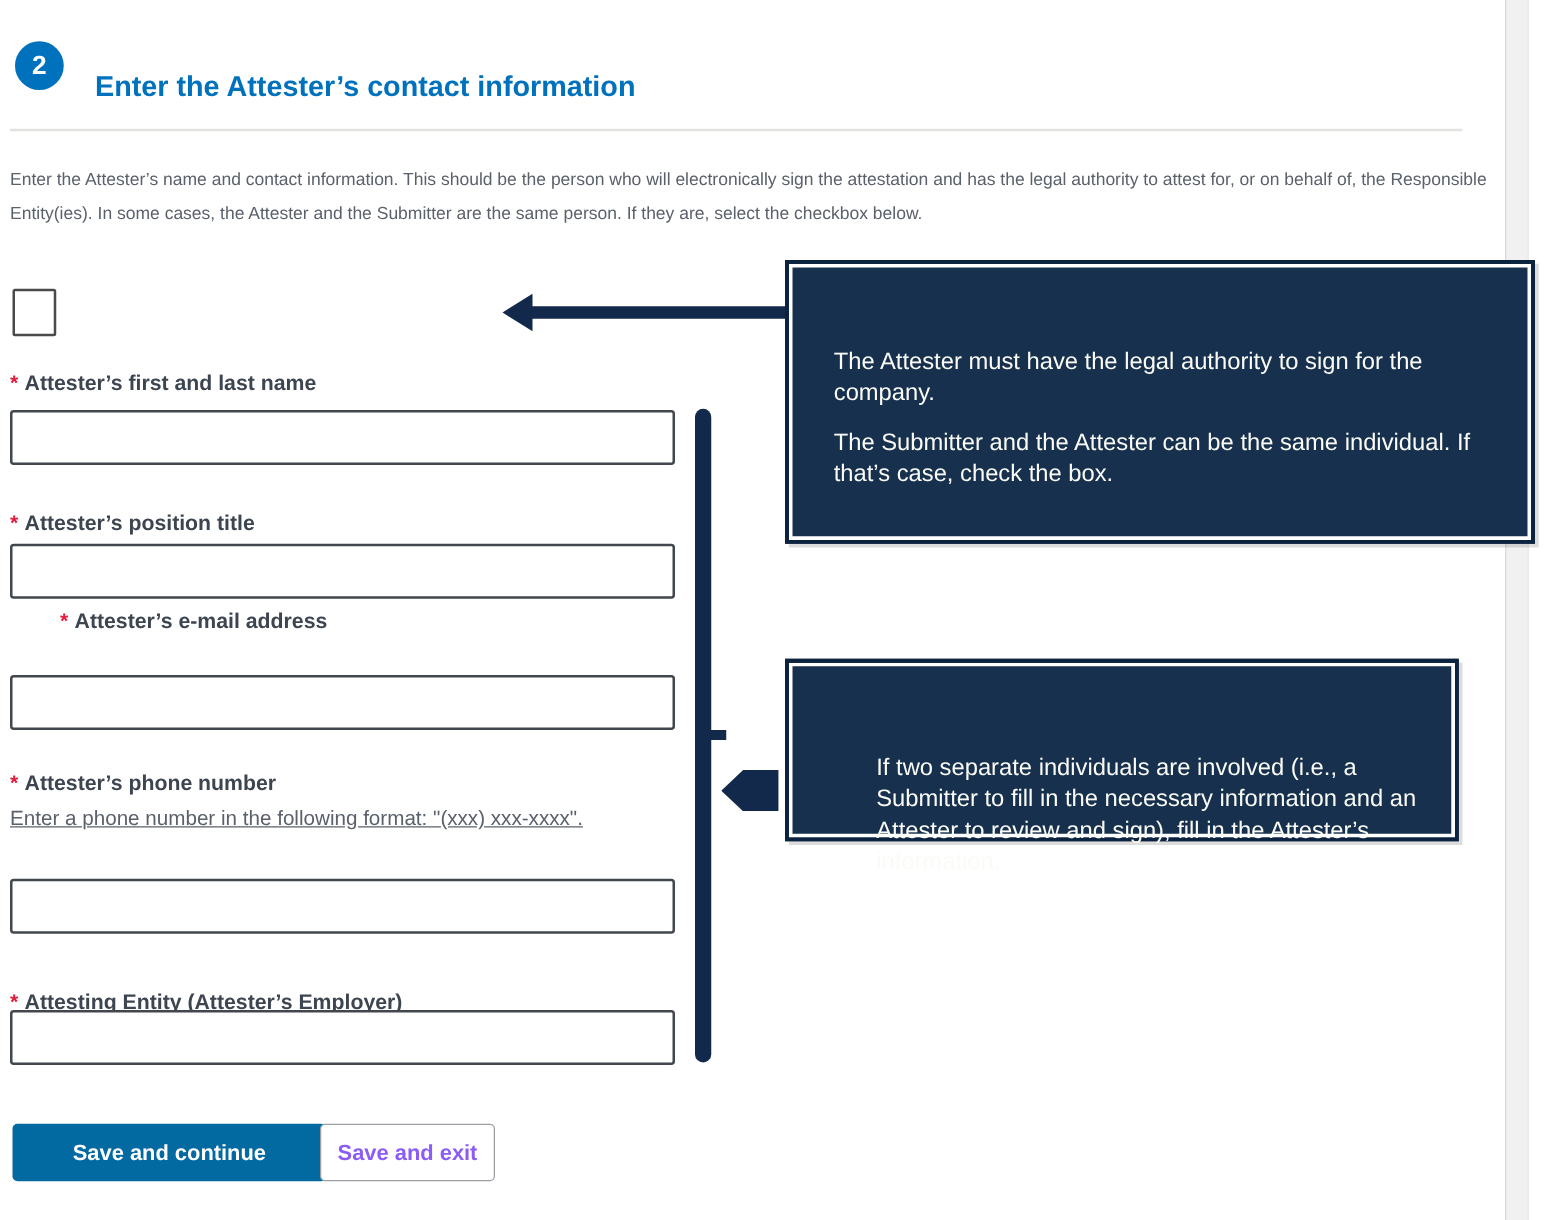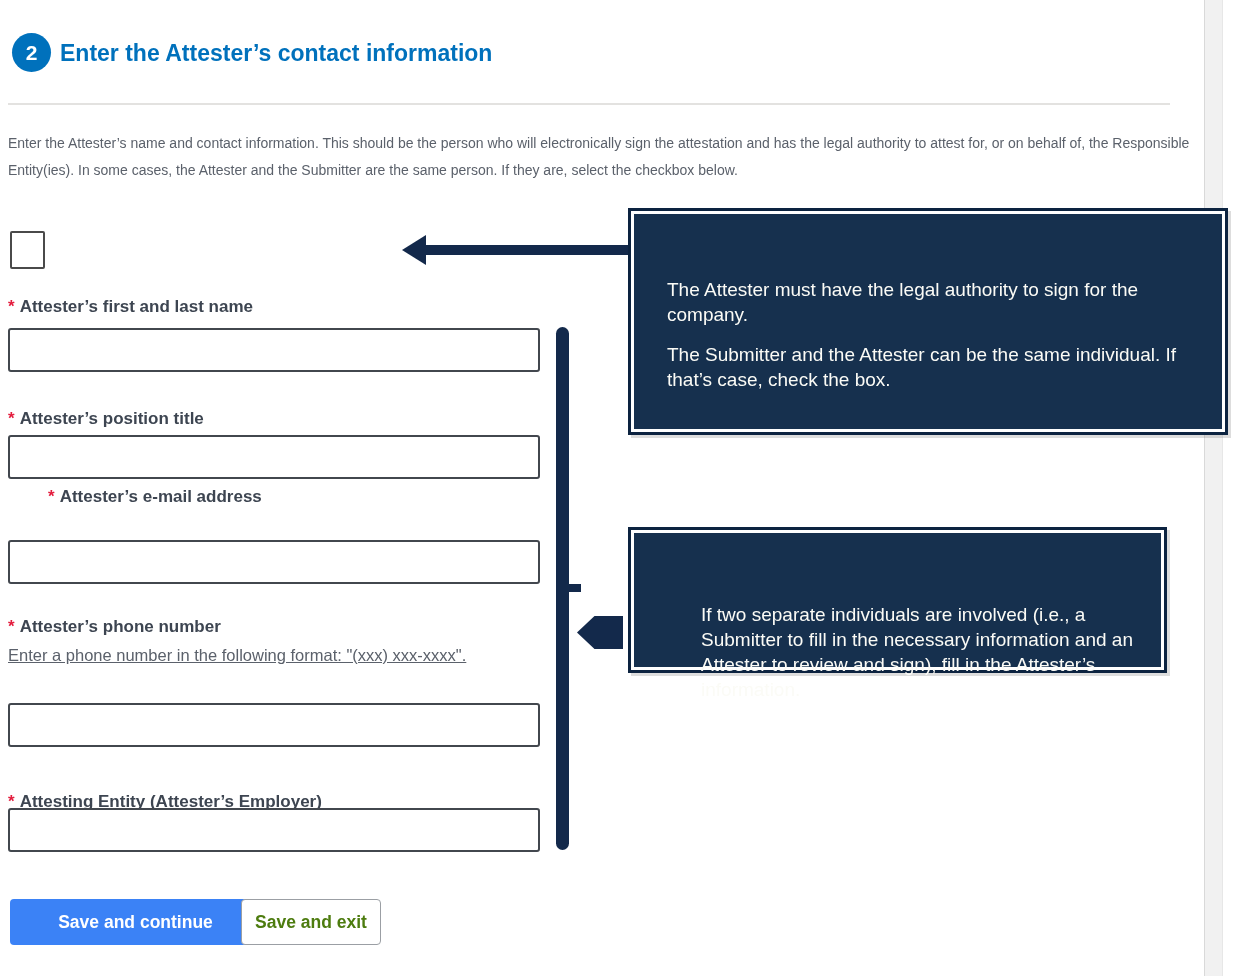--- a/index.html
+++ b/index.html
@@ -39,34 +39,34 @@
   .field-label{position:absolute;left:8px;font-size:17px;font-weight:bold;color:#3d4551;}
   .req{color:#e31c3d;font-weight:bold;margin-right:5px;}
   .hint{position:absolute;left:8px;width:484px;font-size:16.5px;line-height:27px;color:#5b616b;font-weight:normal;text-decoration:underline;}
   .text-input{position:absolute;left:8px;width:532px;height:44px;box-sizing:border-box;background:#fff;
         border:2px solid #42474e;border-radius:3px;font-size:17px;padding:0 10px;
         font-family:"Liberation Sans",sans-serif;outline:none;}
 
   
   .btn{position:absolute;top:899px;height:46px;box-sizing:border-box;border-radius:4px;
         font-family:"Liberation Sans",sans-serif;font-size:17.5px;font-weight:bold;cursor:pointer;}
-  .btn-primary{left:10px;width:251px;background:#3b82f6;border:none;color:#fff;}
-  .btn-secondary{left:241px;width:140px;background:#fff;border:1.5px solid #9b9fa4;color:#4d7c0f;}
+  .btn-primary{left:10px;width:251px;background:#0369a1;border:none;color:#fff;}
+  .btn-secondary{left:256px;width:140px;background:#fff;border:1.5px solid #9b9fa4;color:#8b5cf6;}
 
   
   .scroll-track{position:absolute;left:1204px;top:0;width:17px;height:976px;background:#f1f1f1;
         border-left:1px solid #d9d9d9;border-right:1px solid #e7e7e7;z-index:1;cursor:pointer;}
 </style>
 </head>
 <body>
 
 <div class="page">
 
   <div class="step-circle">2</div>
-  <h1 class="page-title" style="margin:0;">Enter the Attester’s contact information</h1>
+  <h1 class="page-title" style="margin:16px;">Enter the Attester’s contact information</h1>
   <div class="divider"></div>
 
   <p class="intro" style="margin:0;">Enter the Attester’s name and contact information. This should be the person who will electronically sign the attestation and has the legal authority to attest for, or on behalf of, the Responsible Entity(ies). In some cases, the Attester and the Submitter are the same person. If they are, select the checkbox below.</p>
 
   <span class="checkbox" role="checkbox" aria-checked="false"></span>
 
   <span class="arrow1-head"></span>
   <span class="arrow1-shaft"></span>
 
   <div class="callout callout-1">

